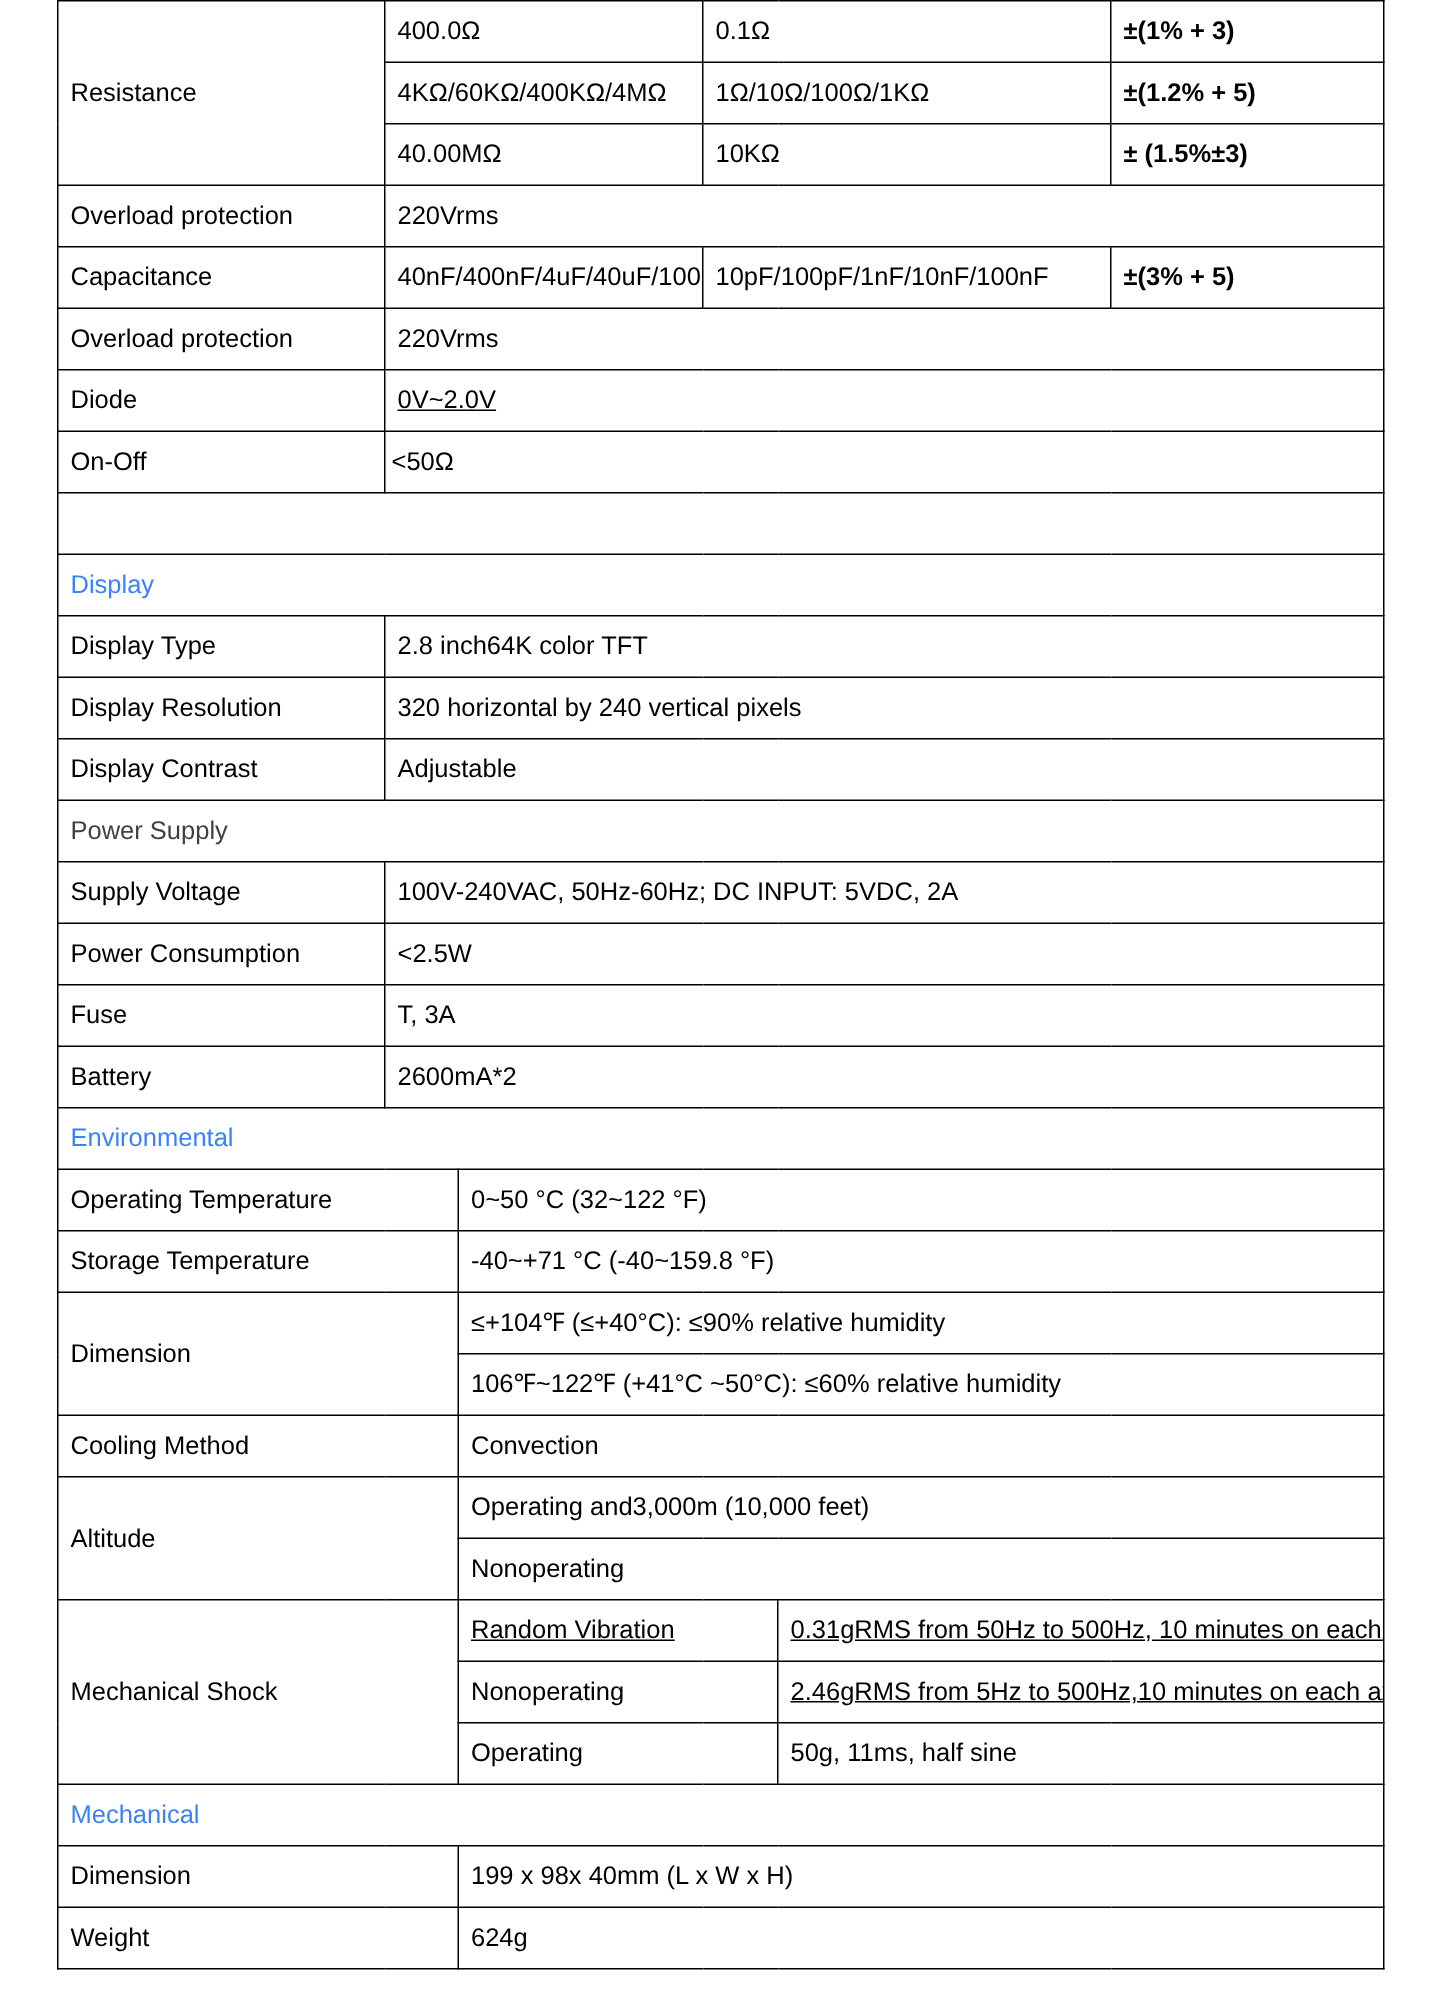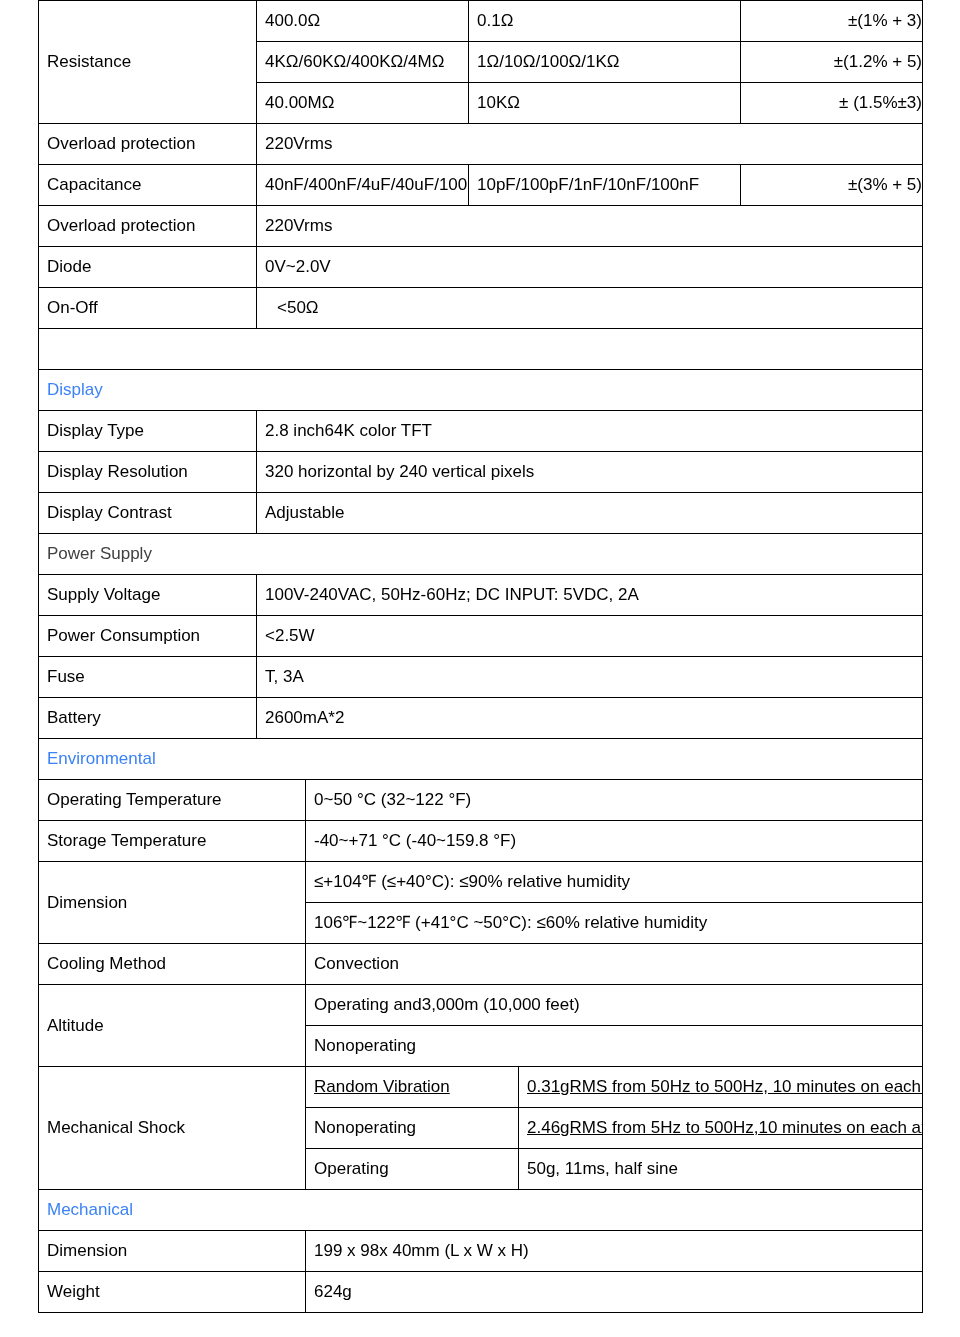--- a/index.html
+++ b/index.html
@@ -39,21 +39,21 @@
     height: 40px;
     vertical-align: middle;
     background: #ffffff;
     white-space: nowrap;
     overflow: hidden;
   }
 
   
   td.label      { padding-left: 18px; }
   td.value      { padding-left: 12px; }
-  td.center     { text-align: right; padding-left: 0; }
+  td.center     { text-align: left; padding-left: 0; font-weight: bold; }
 
   
   td.sm         { font-size: 14.5px; padding-left: 6px; }
   td.sm2        { font-size: 13.5px; padding-left: 8px; text-decoration: underline; }
   td.md         { font-size: 15.5px; padding-left: 10px; }
 
   
   td.sec-main {
     background: #15192e;
     color: #ffffff;
@@ -122,26 +122,26 @@
         <td class="center">±(3% + 5)</td>
       </tr>
 
       <tr>
         <td class="label">Overload protection</td>
         <td class="value" colspan="5">220Vrms</td>
       </tr>
 
       <tr>
         <td class="label">Diode</td>
-        <td class="value" colspan="5" style="">0V~2.0V</td>
+        <td class="value" colspan="5" style="text-decoration:underline;">0V~2.0V</td>
       </tr>
 
       <tr>
         <td class="label">On-Off</td>
-        <td class="value" colspan="5" style="padding-left:20px;">&lt;50Ω</td>
+        <td class="value" colspan="5" style="padding-left:4px;">&lt;50Ω</td>
       </tr>
 
       <tr>
         <td class="sec-main" colspan="6">General Specifications</td>
       </tr>
 
       <tr>
         <td class="sec-sub" colspan="6">Display</td>
       </tr>
       <tr>

